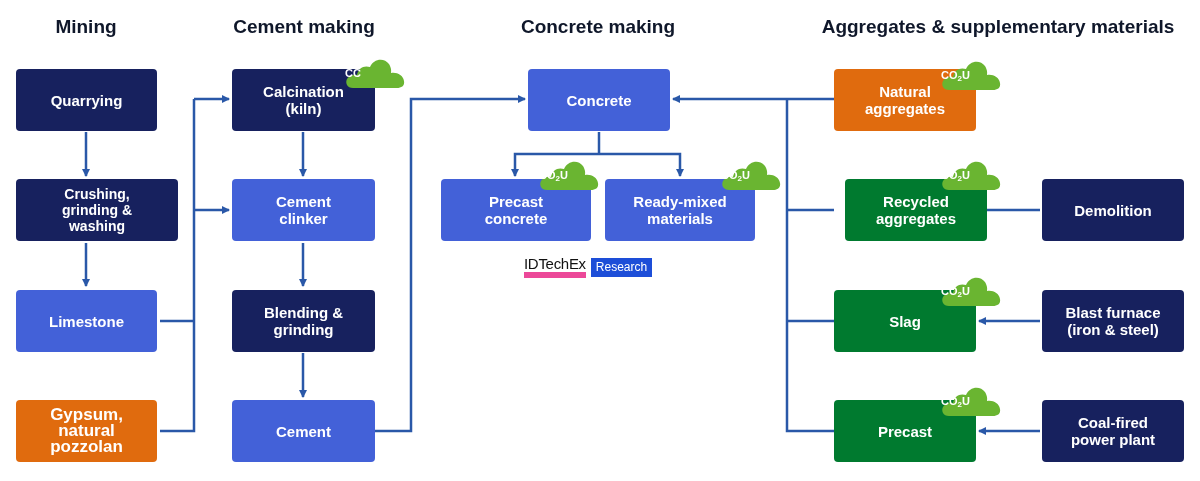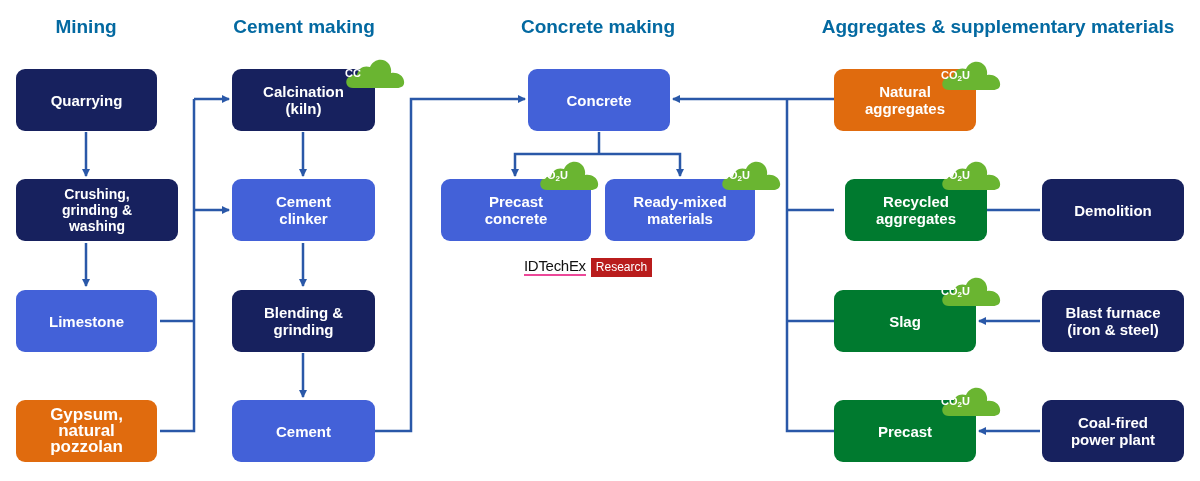--- a/index.html
+++ b/index.html
@@ -1,37 +1,37 @@
 <!DOCTYPE html>
 <html><head>
   <meta charset="utf-8">
   <style>
     html, body { margin: 0; padding: 0; background: #ffffff; }
     body { width: 1200px; height: 481px; position: relative; overflow: hidden;
            font-family: "Liberation Sans", "DejaVu Sans", sans-serif; }
-    .heading { position: absolute; top: 16px; font-size: 19px; font-weight: bold; color: #0369a1;
+    .heading { position: absolute; top: 16px; font-size: 19px; font-weight: bold; color: #0f172a;
                white-space: nowrap; transform: translateX(-50%); }
-    .node { position: absolute; border-radius: 9px; color: #ffffff; font-weight: bold;
+    .node { position: absolute; border-radius: 4px; color: #ffffff; font-weight: bold;
             font-size: 15px; line-height: 17px; display: flex; align-items: center;
             justify-content: center; text-align: center; white-space: pre-line; box-sizing: border-box;
             padding: 0 6px; }
     .navy { background: #17215e; }
     .blue { background: #4361d8; }
     .orange { background: #e06b0e; }
     .green { background: #007a2f; }
     .badge { position: absolute; width: 60px; height: 34px; }
     .badge svg { position: absolute; left: 0; top: 0; }
     .badge-text { position: absolute; left: 0; right: 0; top: 13px; 
                   font-size: 11px; font-weight: bold; color: #ffffff; }
     .badge-text sub { font-size: 8px; vertical-align: -2px; line-height: 0; }
     #connectors { position: absolute; left: 0; top: 0; }
     .logo { position: absolute; left: 524px; top: 257px; height: 20px; display: flex; align-items: center; }
-    .logo-word { font-size: 15px; color: #111111; border-bottom: 2px solid #ec4899; line-height: 15px;
+    .logo-word { font-size: 15px; color: #111111; border-bottom: 6px solid #ec4899; line-height: 15px;
                  padding-bottom: 1px; margin-right: 5px; letter-spacing: -0.3px; }
-    .logo-tag { background: #b91c1c; color: #ffffff; font-size: 12px; padding: 2px 5px; line-height: 15px; }
+    .logo-tag { background: #1d4ed8; color: #ffffff; font-size: 12px; padding: 2px 5px; line-height: 15px; }
   </style>
 </head>
 <body>
 
 <svg id="connectors" width="1200" height="481">
   <defs>
     <marker id="arr" markerWidth="8" markerHeight="8" refX="7" refY="4" orient="auto" markerUnits="userSpaceOnUse">
       <path d="M0,0 L8,4 L0,8 Z" fill="#2a58a8"></path>
     </marker>
   </defs>

